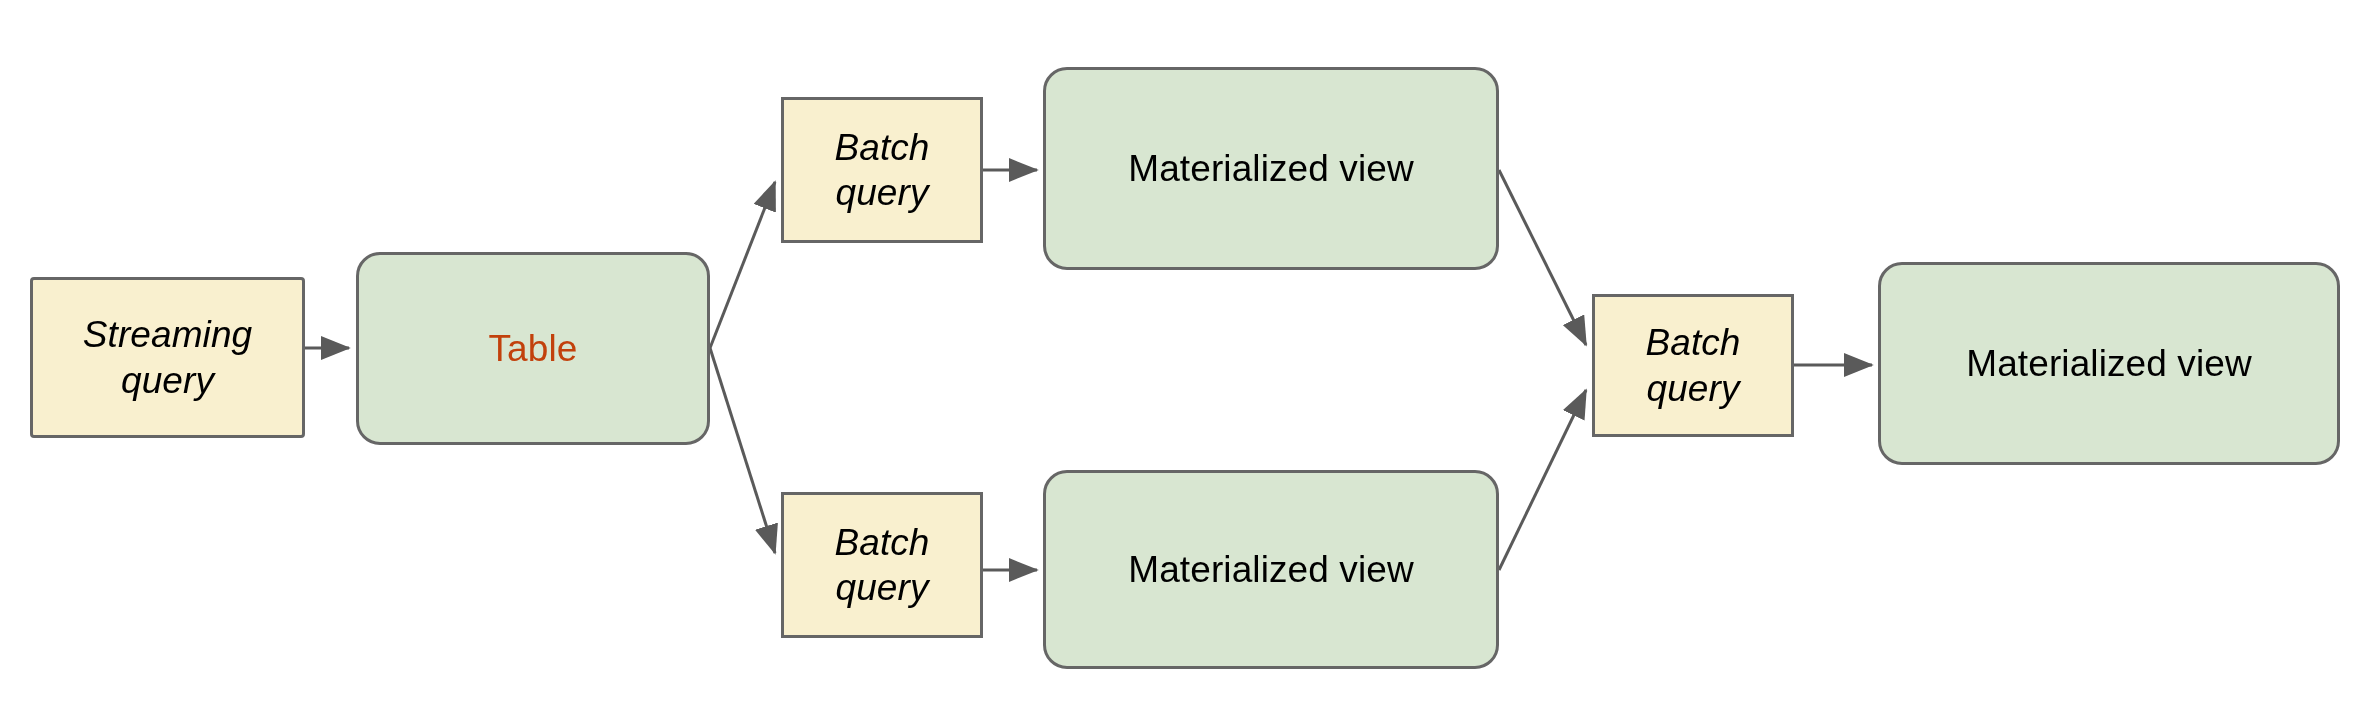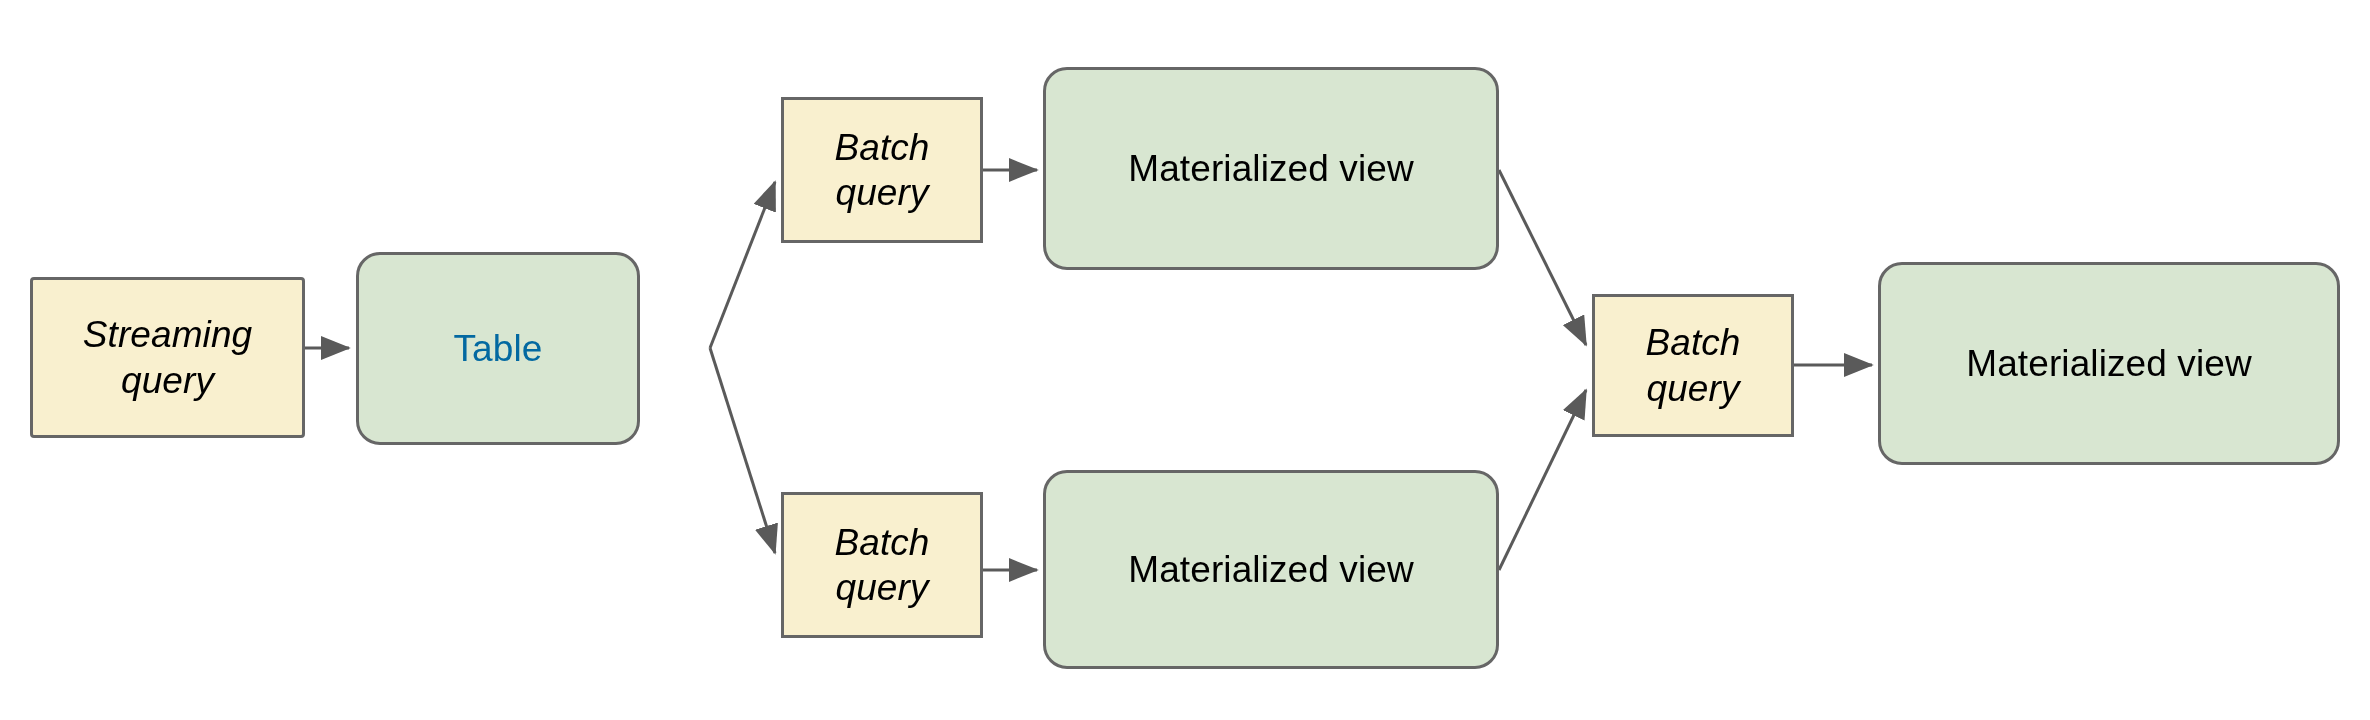--- a/index.html
+++ b/index.html
@@ -98,21 +98,21 @@
     <g>
       <line x1="1794" y1="365" x2="1872" y2="365" stroke="#5a5a5a" stroke-width="3" marker-end="url(#arrowhead)"></line>
     </g>
   </svg>
 
   <div class="node node-query" style="left: 30px; top: 277px; width: 275px; height: 161px; border-color: rgb(102, 102, 102); color: rgb(0, 0, 0); background: rgb(249, 240, 207); border-radius: 4px;">
     <span class="node-label">Streaming
 query</span>
   </div>
 
-  <div class="node node-store" style="left: 356px; top: 252px; width: 284px; height: 193px; border-color: rgb(102, 102, 102); color: #0369a1; background: rgb(216, 230, 209);">
+  <div class="node node-store" style="left: 356px; top: 252px; width: 354px; height: 193px; border-color: rgb(102, 102, 102); color: #c2410c; background: rgb(216, 230, 209);">
     <span class="node-label">Table</span>
   </div>
 
   <div class="node node-query" style="left: 781px; top: 97px; width: 202px; height: 146px; border-color: rgb(102, 102, 102); color: rgb(0, 0, 0); background: rgb(249, 240, 207); border-radius: 0px;">
     <span class="node-label">Batch
 query</span>
   </div>
 
   <div class="node node-store" style="left: 1043px; top: 67px; width: 456px; height: 203px; border-color: rgb(102, 102, 102); color: rgb(0, 0, 0); background: rgb(216, 230, 209);">
     <span class="node-label">Materialized view</span>

